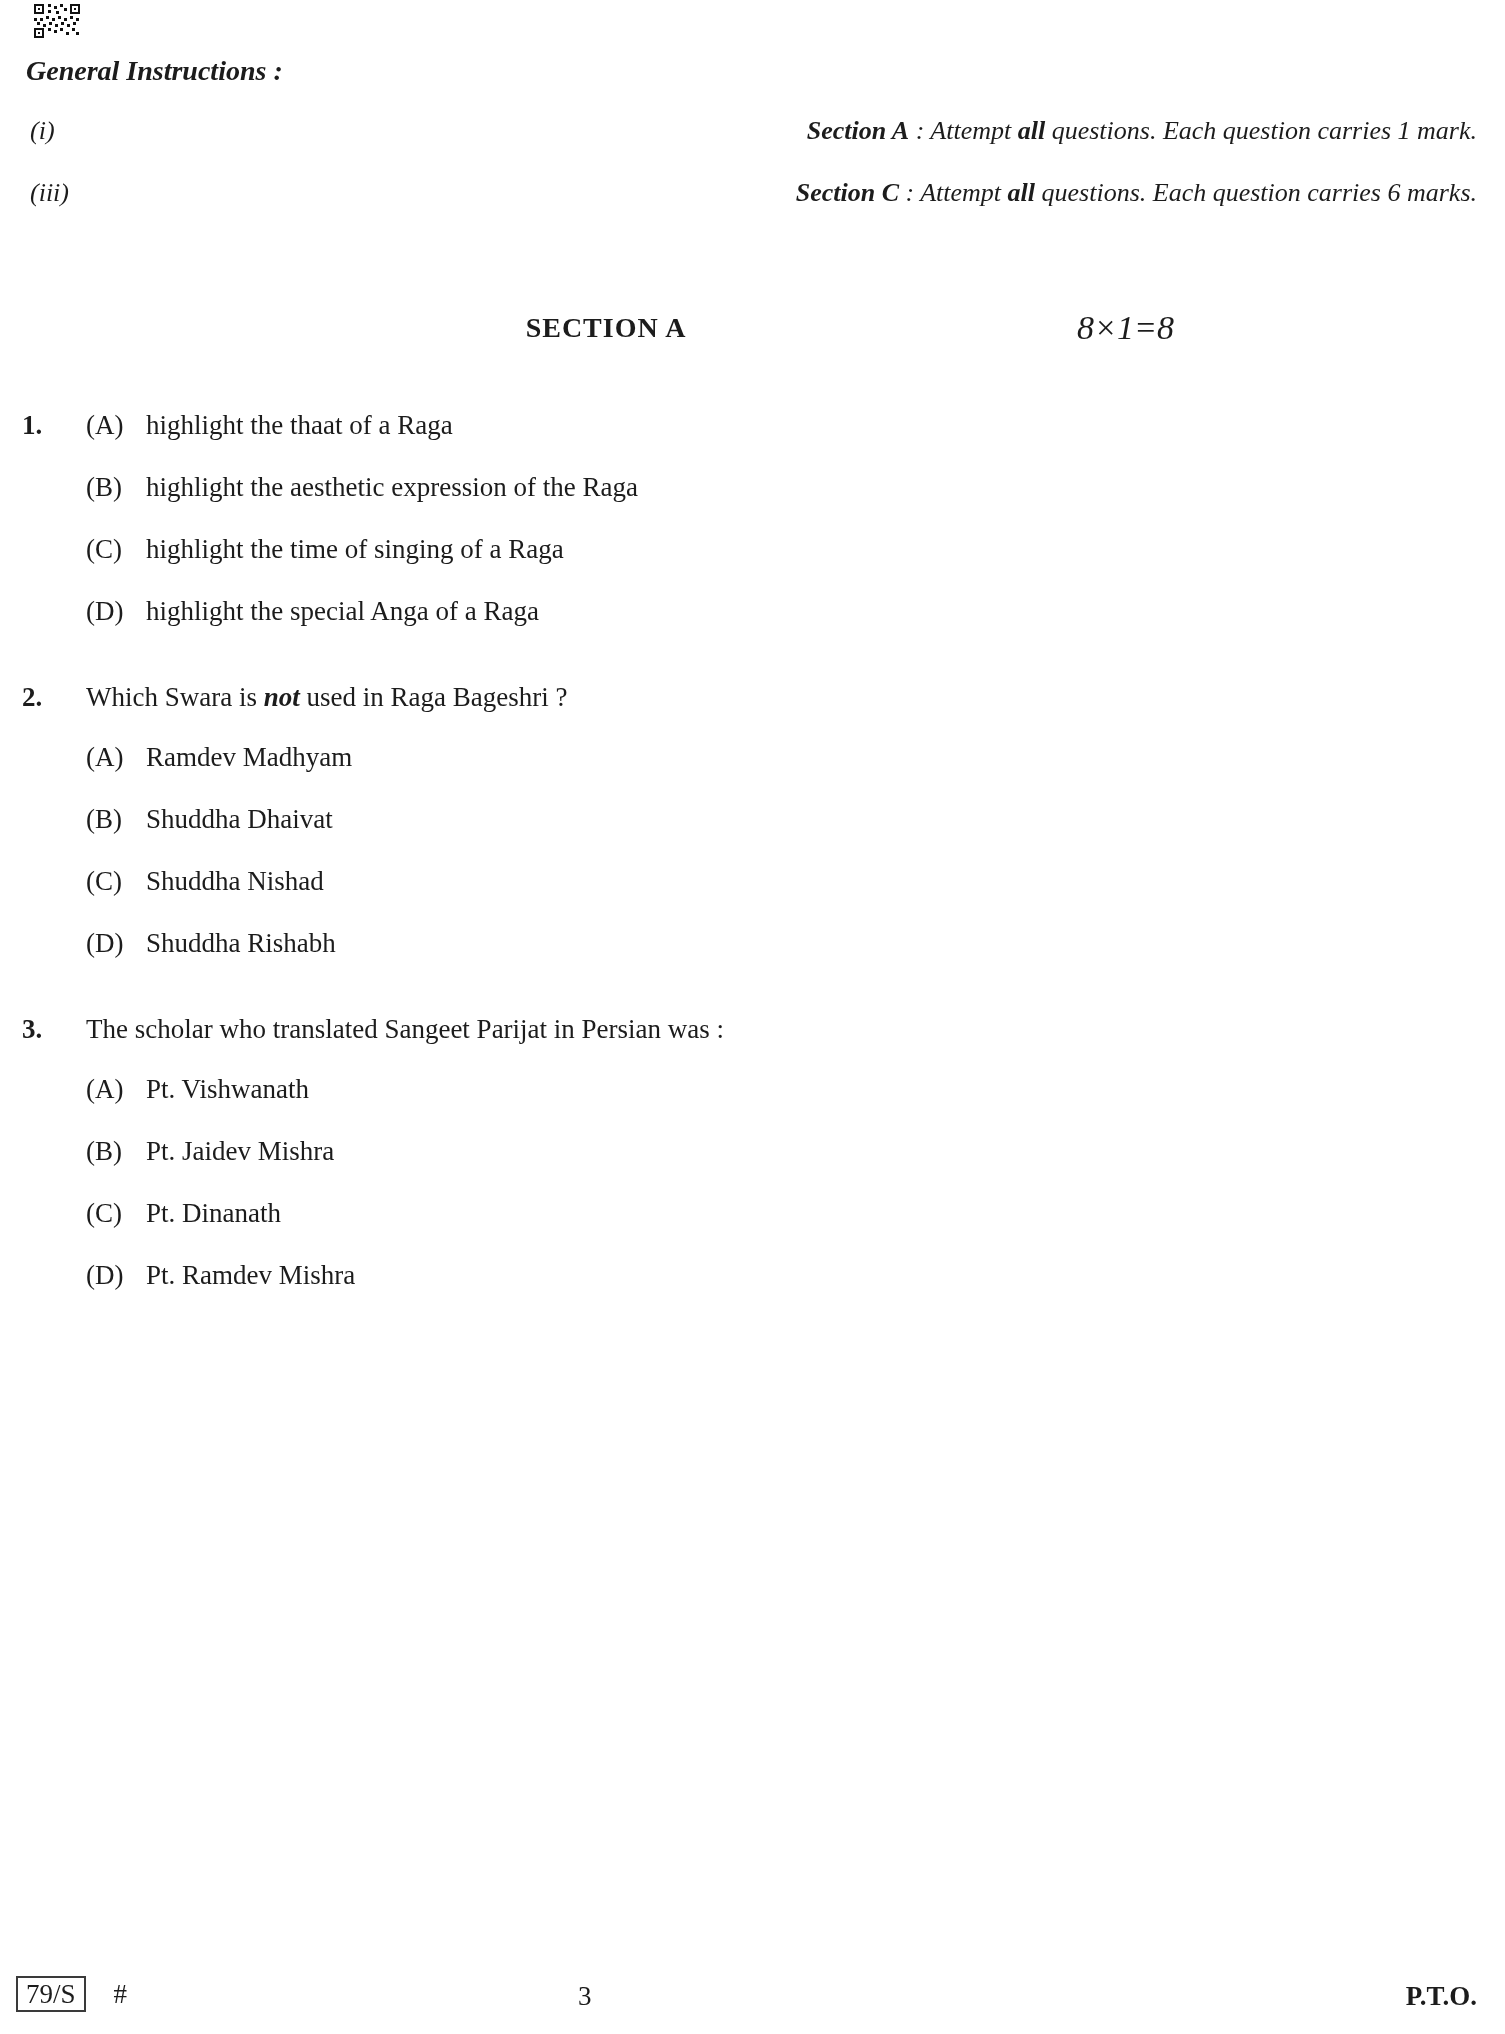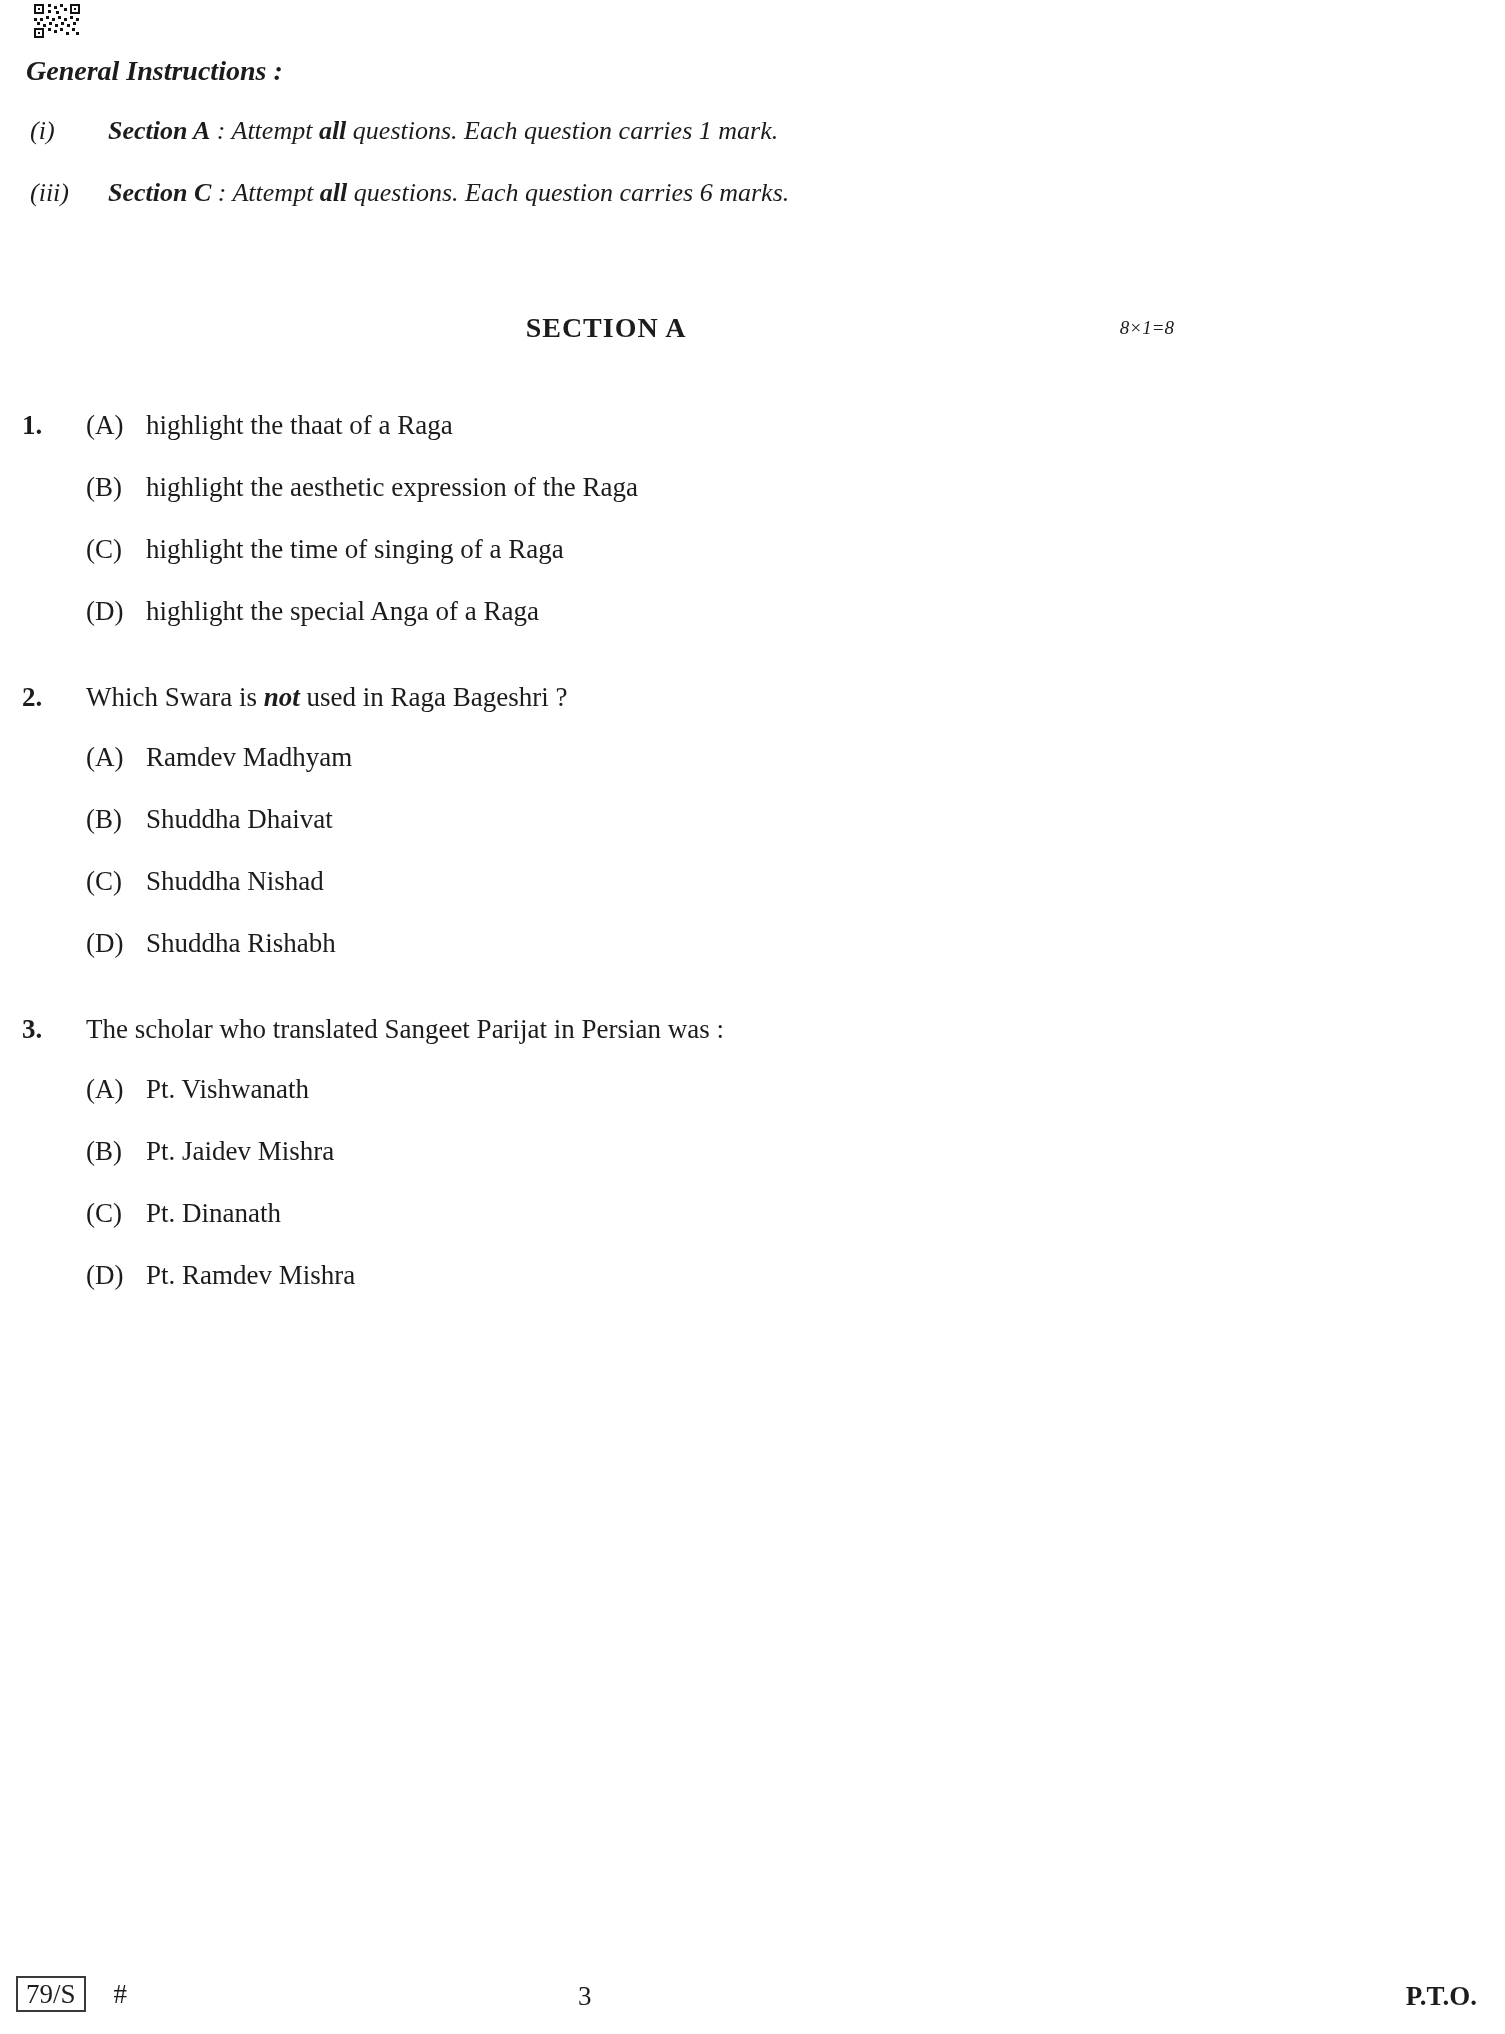--- a/index.html
+++ b/index.html
@@ -39,42 +39,42 @@
     font-style: italic;
     font-size: 26px;
     line-height: 34px;
     margin-bottom: 28px;
   }
   .instr-num {
     width: 92px;
     flex: 0 0 92px;
     padding-left: 14px;
   }
-  .instr-text { flex: 1; }
+  .instr-text { flex: 1; text-align: right; }
   .instr-section, .instr-emph { font-weight: bold; }
 
   .section-wrap {
     width: 1180px;
     position: relative;
     margin-top: 100px;
     height: 36px;
   }
   .section-title {
     text-align: center;
     font-weight: bold;
     font-size: 28px;
     line-height: 36px;
     letter-spacing: 1px;
   }
   .section-marks {
     position: absolute;
     right: 22px;
     top: 0;
     font-style: italic;
-    font-size: 19px;
+    font-size: 34px;
     line-height: 36px;
     font-weight: normal;
   }
 
   .questions { margin-top: 62px; }
   .question {
     display: flex;
     margin-bottom: 52px;
   }
   .qnum {

